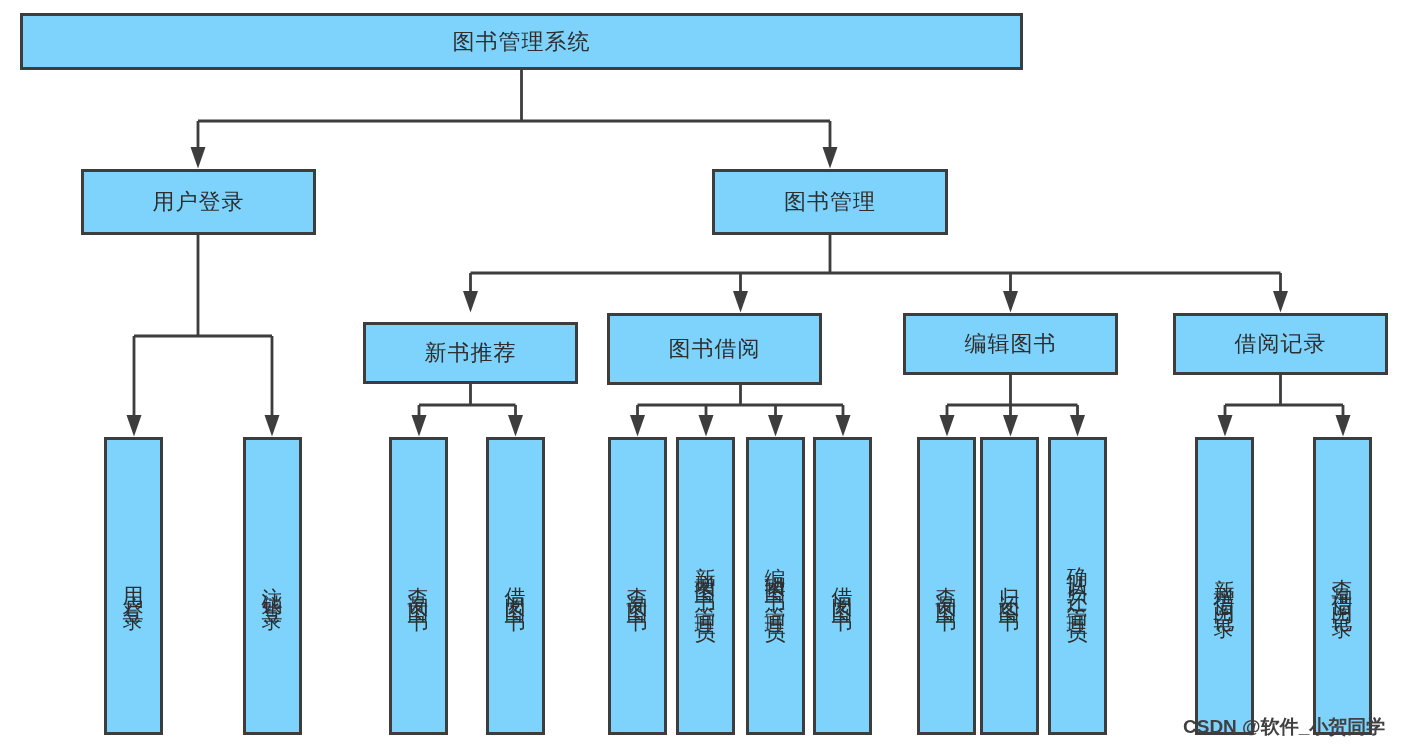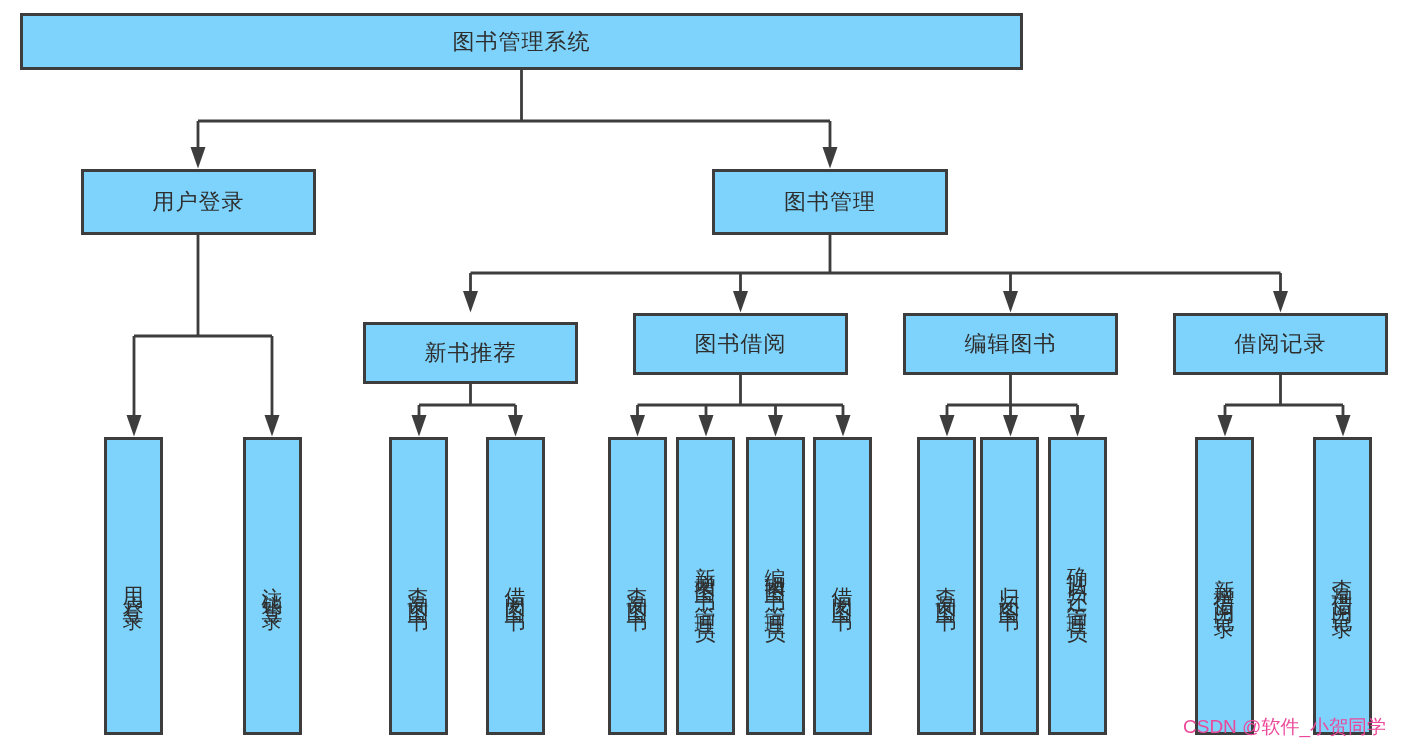--- a/index.html
+++ b/index.html
@@ -37,23 +37,24 @@
     font-size: 21px;
     line-height: 1;
     letter-spacing: 8px;
     color: #2e2e2e;
   }
   .watermark {
     position: absolute;
     left: 1183px;
     top: 714px;
     font-size: 19px;
-    color: #ec4899;
+    color: #404040;
     white-space: nowrap;
     z-index: 5;
+    font-weight: bold;
   }
 </style>
 </head>
 <body>
 
 <div id="canvas">
 
   <svg id="connectors" viewBox="0 0 1405 747" xmlns="http://www.w3.org/2000/svg">
 
     <path fill="none" stroke="#3d3d3d" stroke-width="2.8" d="M521.5 70 V121 M198 121 H830 M198 121 V150 M830 121 V150
@@ -87,21 +88,21 @@
       <polygon points="1335.5,415 1350.5,415 1343,436.5"></polygon>
     </g>
   </svg>
 
   <div class="box h" style="left:20px; top:13px; width:1003px; height:57px;">图书管理系统</div>
 
   <div class="box h" style="left:81px; top:169px; width:235px; height:66px;">用户登录</div>
   <div class="box h" style="left:712px; top:169px; width:236px; height:66px;">图书管理</div>
 
   <div class="box h" style="left:363px; top:313px; width:215px; height:62px;margin-top:9px;">新书推荐</div>
-  <div class="box h" style="left:633px; top:313px; width:215px; height:62px;">图书借阅</div>
+  <div class="box h" style="left:607px; top:313px; width:215px; height:72px;">图书借阅</div>
   <div class="box h" style="left:903px; top:313px; width:215px; height:62px;">编辑图书</div>
   <div class="box h" style="left:1173px; top:313px; width:215px; height:62px;">借阅记录</div>
 
   <div class="box v" style="left:104px; top:437px; width:59px; height:298px;">
     <span>用户登录</span>
   </div>
   <div class="box v" style="left:243px; top:437px; width:59px; height:298px;">
     <span>注销登录</span>
   </div>
   <div class="box v" style="left:389px; top:437px; width:59px; height:298px;">

